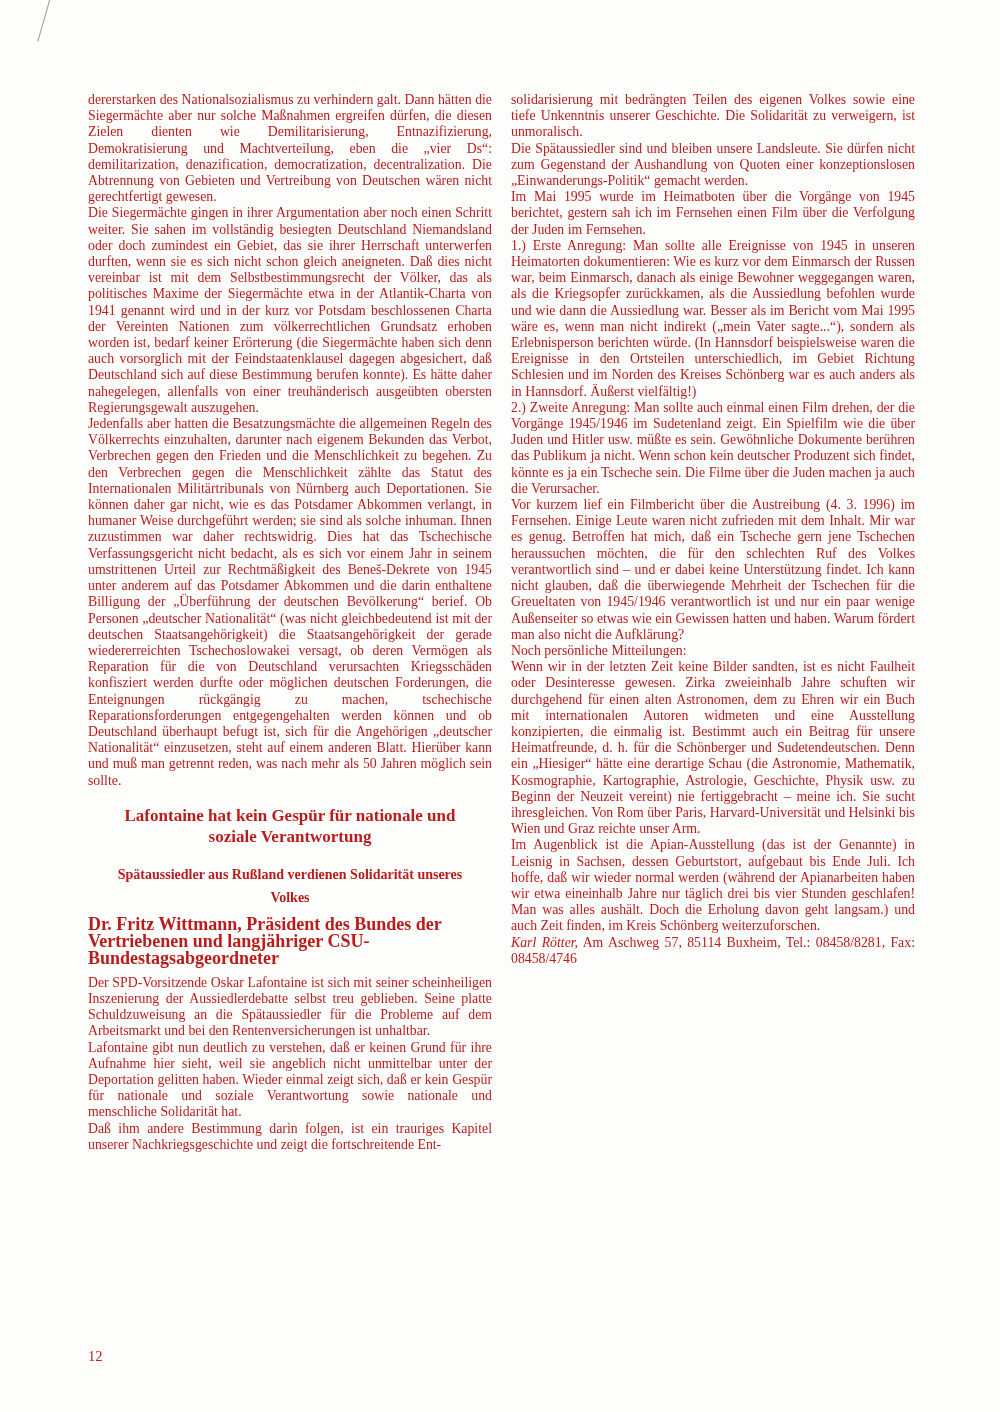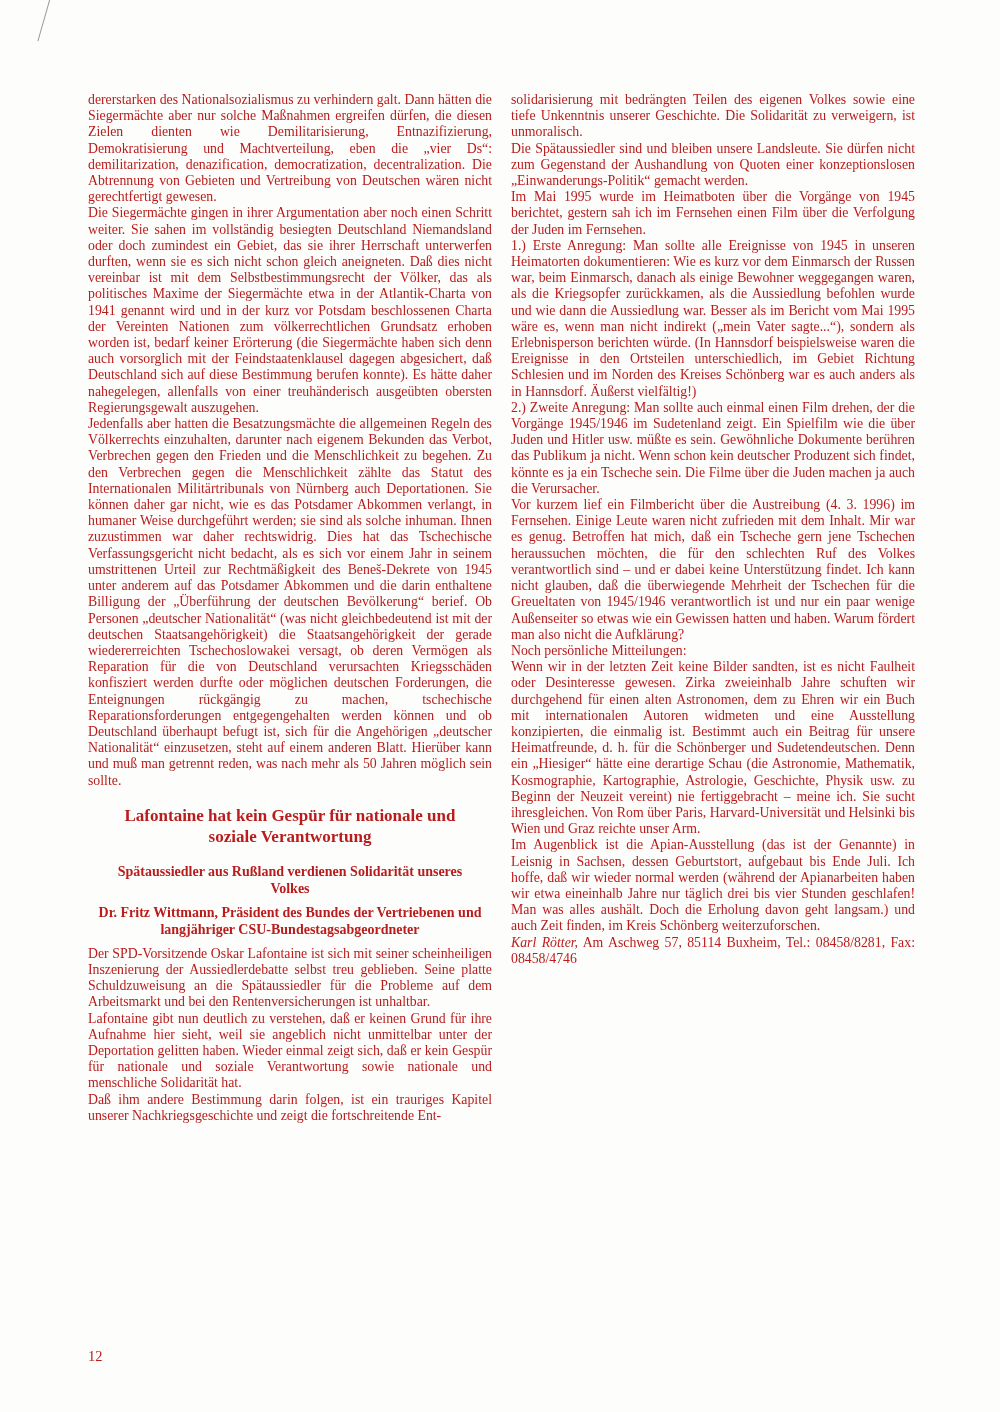--- a/index.html
+++ b/index.html
@@ -46,27 +46,27 @@
     font-weight: bold;
     text-align: center;
     font-size: 17px;
     line-height: 21px;
     margin: 16px 18px 9px 18px;
   }
   .blk-h2 {
     font-weight: bold;
     text-align: center;
     font-size: 14px;
-    line-height: 17px;
+    line-height: 23px;
     margin: 16px 10px 7px 10px;
   }
   .blk-h3 {
     font-weight: bold;
-    text-align: center;
-    font-size: 14px;
+    text-align: left;
+    font-size: 18px;
     line-height: 17px;
     margin: 0 0 8px 0;
   }
   .blk-sig {
     margin: 0;
   }
   .blk-sig em {
     font-style: italic;
   }
   .page-number {

